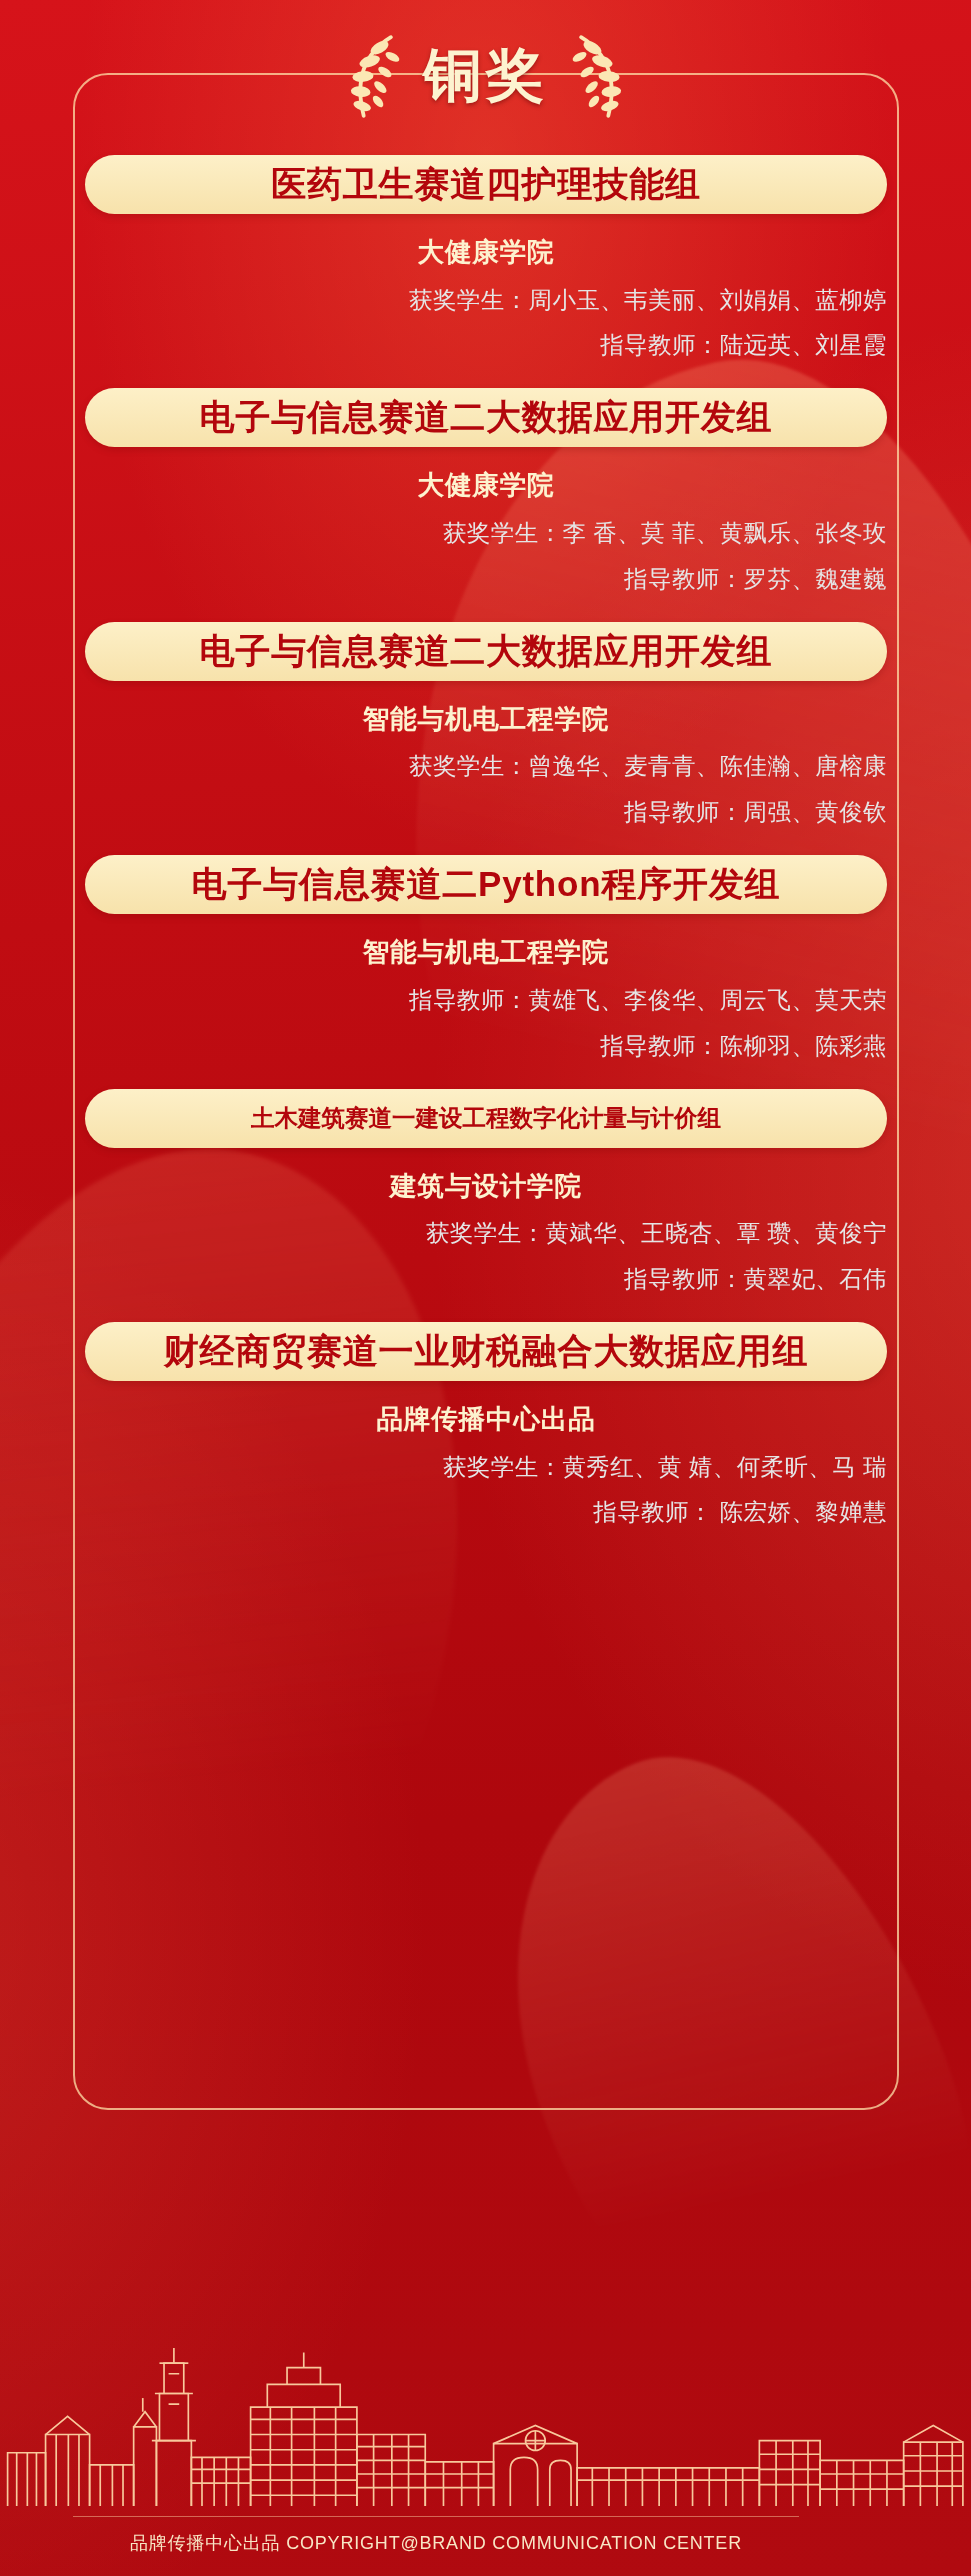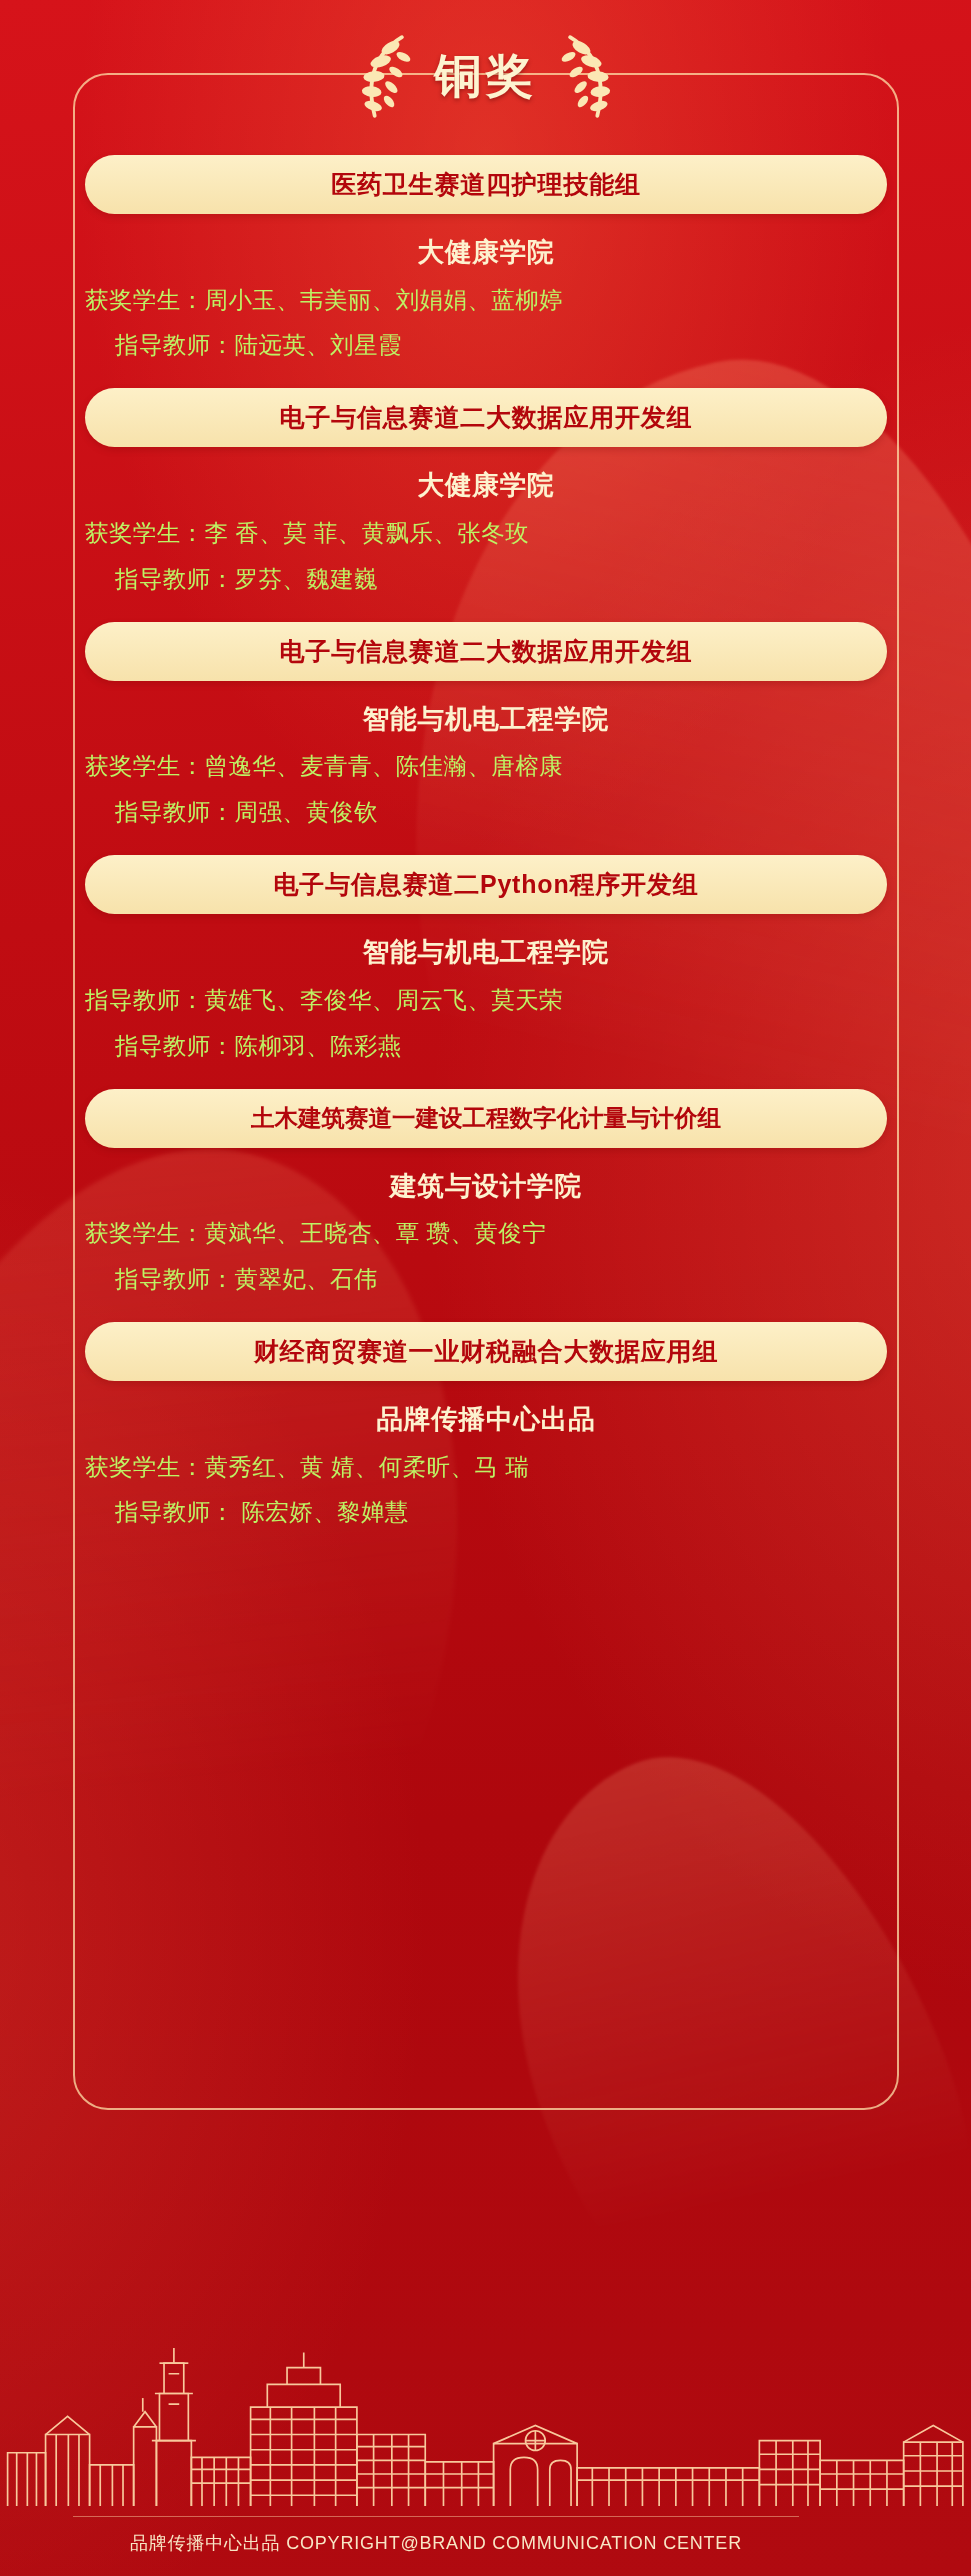--- a/index.html
+++ b/index.html
@@ -58,21 +58,21 @@
   .header {
     position: relative;
     z-index: 5;
     height: 152px;
     display: flex;
     align-items: center;
     justify-content: center;
     gap: 20px;
   }
   .award-title {
-    font-size: 47px;
+    font-size: 58px;
     font-weight: bold;
     letter-spacing: 4.6px;
     color: #fdf3d0;
     text-shadow: 0 2.3px 4.6px rgba(80,0,0,0.45);
     font-family: "Liberation Sans", "DejaVu Sans", sans-serif;
   }
   .laurel {
     width: 65px; height: 91px;
     position: relative;
   }
@@ -104,38 +104,38 @@
     background: linear-gradient(180deg, #fdf0c8 0%, #f7e2ab 100%);
     border-radius: 30px;
     height: 59px;
     display: flex;
     align-items: center;
     justify-content: center;
     box-shadow: 0 3px 7.6px rgba(110,0,0,0.22);
   }
   .cat-pill span {
     color: #b3060c;
-    font-size: 25px;
+    font-size: 35px;
     font-weight: bold;
     letter-spacing: 0.8px;
     white-space: nowrap;
   }
   .cat-pill.tight span { font-size: 23.5px; letter-spacing: 0px; }
 
   .college {
     text-align: center;
     color: #fdf2cf;
     font-size: 26.6px;
     font-weight: bold;
     margin-top: 20px;
     letter-spacing: 0.8px;
   }
   .row {
-    text-align: left;
-    color: #bef264;
+    text-align: right;
+    color: #e5e5e5;
     font-size: 23.5px;
     margin-top: 13.7px;
     letter-spacing: 0.4px;
     white-space: nowrap;
   }
   .row.indent { padding-left: 30px; }
 
   
   .footer {
     position: absolute;

